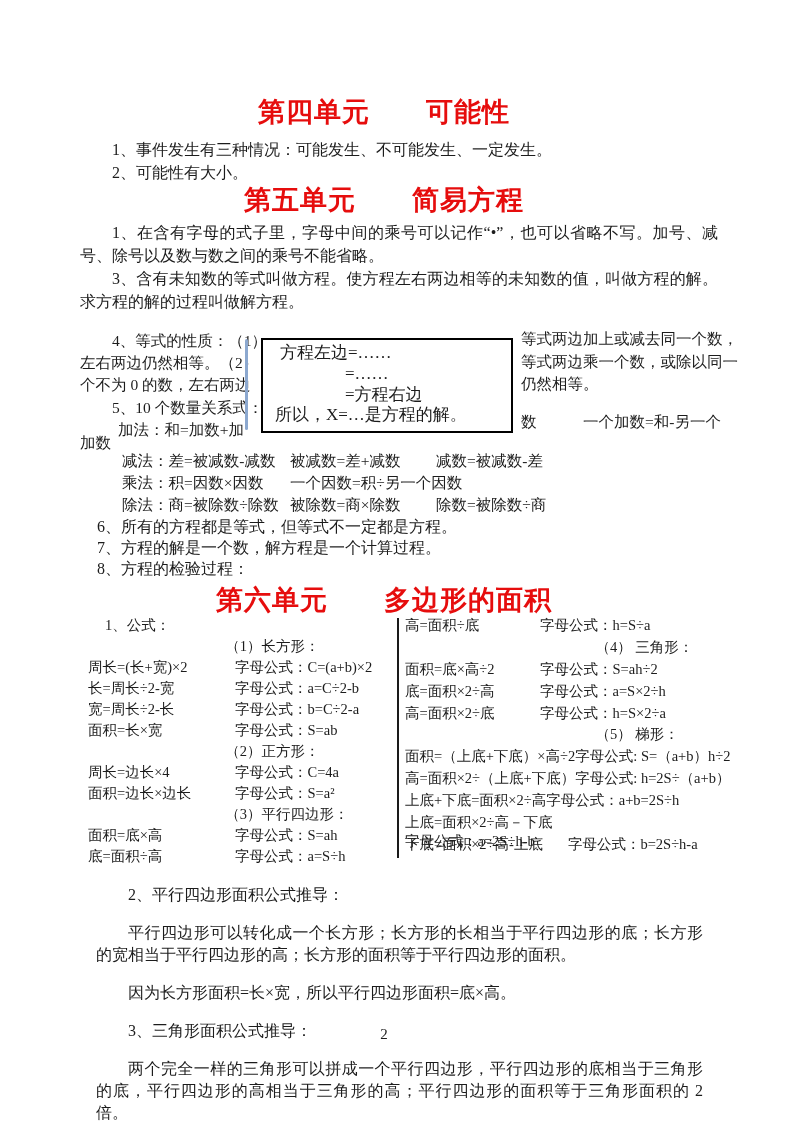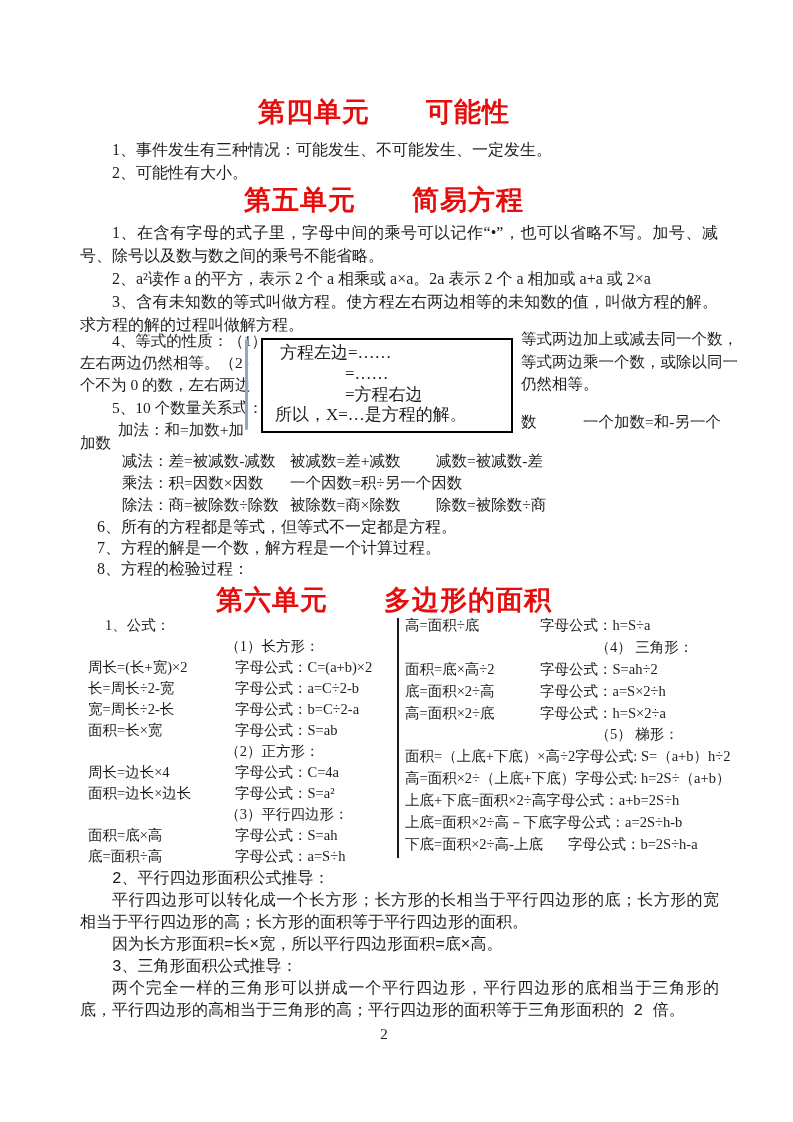--- a/index.html
+++ b/index.html
@@ -10,21 +10,21 @@
   .h-red{
     position:absolute;left:0;width:100%;text-align:center;
     font-family:"Liberation Sans","DejaVu Sans",sans-serif;font-weight:bold;
     color:#e60d0d;font-size:27px;white-space:nowrap;letter-spacing:1px;
   }
   .t{position:absolute;font-size:16px;white-space:nowrap;}
   .t15{position:absolute;font-size:15.5px;white-space:nowrap;}
   .para-block{position:absolute;left:80px;width:638px;}
   .para-block p{margin:0;font-size:16px;line-height:23px;text-align:justify;text-indent:32px;}
   .para-block2{position:absolute;left:80px;width:639px;}
-  .para-block2 p{margin:0;font-size:16px;line-height:22px;text-align:justify;text-indent:32px;font-family:Liberation Mono, monospace;}
+  .para-block2 p{margin:16px;font-size:16px;line-height:22px;text-align:justify;text-indent:32px;}
   .frag{position:absolute;font-size:15.5px;line-height:22.2px;}
   .frag .ind2{padding-left:32px;}
   .frag .ind3{padding-left:38px;}
   .rfrag{position:absolute;font-size:15.5px;line-height:22.6px;}
   .vbar{position:absolute;left:245px;top:339px;width:3px;height:91px;background:#8ca8cf;border-radius:2px;}
   .eqbox{position:absolute;left:261px;top:338px;width:248px;height:91px;border:2px solid #000000;background:#fff;}
   .eqbox div{font-size:17px;line-height:20.8px;white-space:nowrap;}
   .eqbox .b1{padding-left:17px;padding-top:3px;}
   .eqbox .b2{padding-left:82px;}
   .eqbox .b3{padding-left:82px;}
@@ -47,21 +47,20 @@
 <div class="page">
 
   <div class="h-red" style="top:94px;">第四单元　　可能性</div>
   <div class="t" style="left:112px;top:140px;">1、事件发生有三种情况：可能发生、不可能发生、一定发生。</div>
   <div class="t" style="left:112px;top:163px;">2、可能性有大小。</div>
 
   <div class="h-red" style="top:182px;">第五单元　　简易方程</div>
 
   <div class="para-block" style="top:221px;">
     <p>1、在含有字母的式子里，字母中间的乘号可以记作“•”，也可以省略不写。加号、减号、除号以及数与数之间的乘号不能省略。</p>
-    <p>2、a²读作 a 的平方，表示 2 个 a 相乘或 a×a。2a 表示 2 个 a 相加或 a+a 或 2×a</p>
     <p>3、含有未知数的等式叫做方程。使方程左右两边相等的未知数的值，叫做方程的解。求方程的解的过程叫做解方程。</p>
   </div>
 
   <div class="frag" style="left:80px;top:330px;">
     <div class="ind2">4、等式的性质：（1）</div>
     <div>左右两边仍然相等。（2）</div>
     <div>个不为 0 的数，左右两边</div>
     <div class="ind2">5、10 个数量关系式：</div>
     <div class="ind3">加法：和=加数+加</div>
   </div>
@@ -182,21 +181,21 @@
         <span>字母公式: S=（a+b）h÷2</span>
       </div>
     <div class="row" style="height:21.9px;">
         <span class="fc">高=面积×2÷（上底+下底）</span>
         <span>字母公式: h=2S÷（a+b）</span>
       </div>
     <div class="row" style="height:21.9px;">
         <span class="fc">上底+下底=面积×2÷高</span>
         <span>字母公式：a+b=2S÷h</span>
       </div>
-    <div class="row" style="height:21.9px;">
+    <div class="row" style="height:21.9px;flex-direction:column;">
         <span class="fc">上底=面积×2÷高－下底</span>
         <span>字母公式：a=2S÷h-b</span>
       </div>
     <div class="row" style="height:21.9px;gap:25px;">
         <span class="fc">下底=面积×2÷高-上底</span>
         <span>字母公式：b=2S÷h-a</span>
       </div>
   </div>
 
   <div class="para-block2" style="top:868px;">

